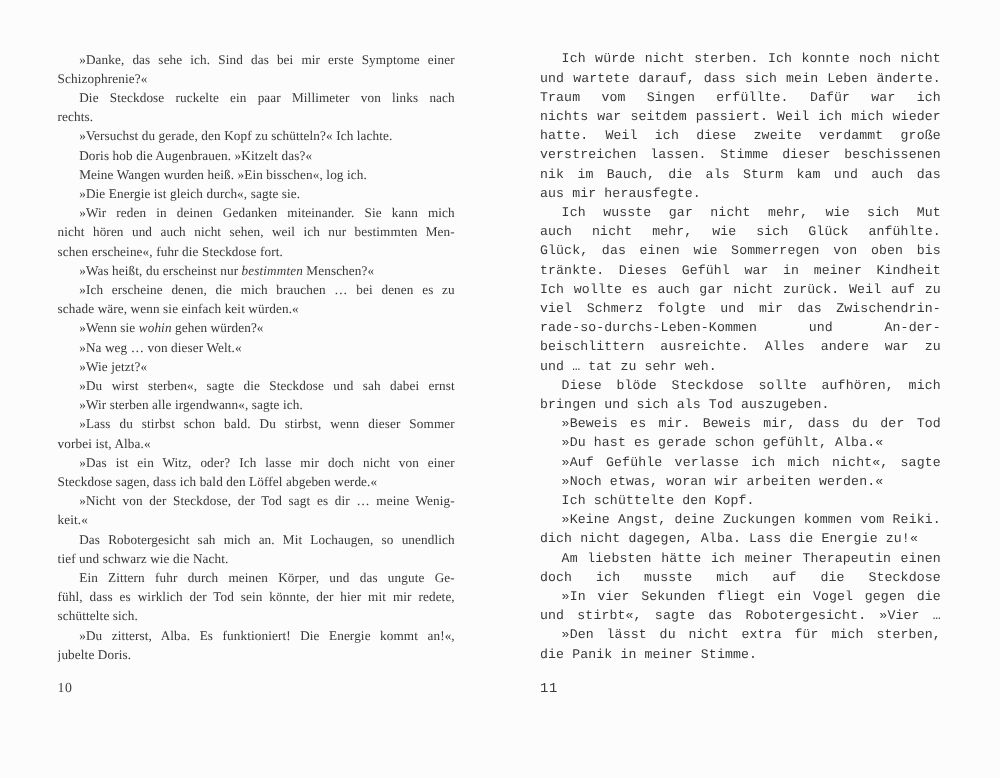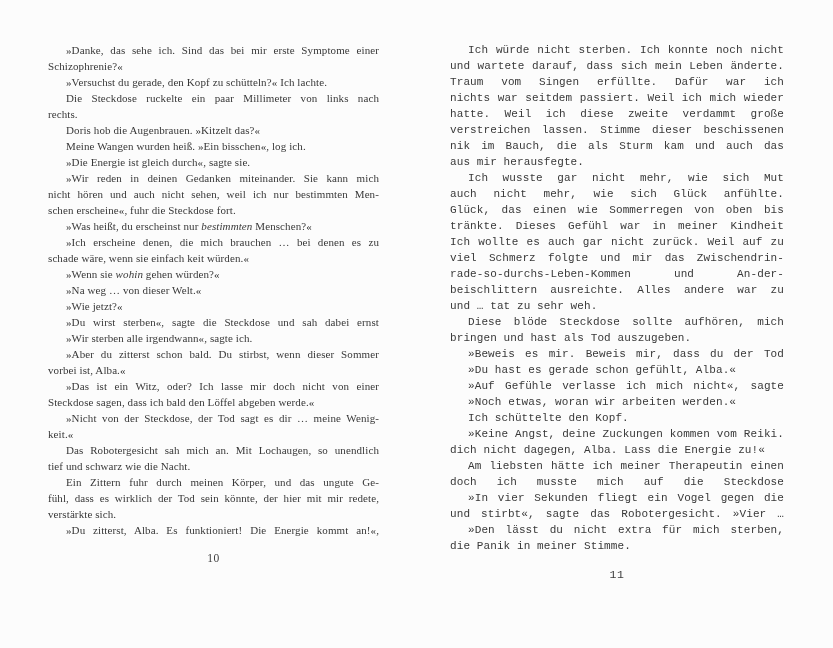--- a/index.html
+++ b/index.html
@@ -34,43 +34,42 @@
     overflow: hidden;
     text-align: justify;
     text-align-last: justify;
     white-space: normal;
   }
   .line.last  { text-align-last: left; }
   .line.first { text-indent: 18px; }
   .line i { font-style: italic; }
   .page-number {
     margin-top: 14px;
-    text-align: center;
     font-size: 11.5px;
     color: #3d3d3d;
     letter-spacing: 0.5px;
   }
 </style>
 </head>
 <body>
 
 <div class="book-spread">
 
   <div class="book-page left">
     <div class="page-text">
         <div class="paragraph">
           <div class="line first">»Danke, das sehe ich. Sind das bei mir erste Symptome einer</div>
           <div class="line last">Schizophrenie?«</div>
         </div>
         <div class="paragraph">
-          <div class="line first last">»Versuchst du gerade, den Kopf zu schütteln?« Ich lachte.</div>
+          <div class="line first">Die Steckdose ruckelte ein paar Millimeter von links nach</div>
+          <div class="line last">rechts.</div>
         </div>
         <div class="paragraph">
-          <div class="line first">Die Steckdose ruckelte ein paar Millimeter von links nach</div>
-          <div class="line last">rechts.</div>
+          <div class="line first last">»Versuchst du gerade, den Kopf zu schütteln?« Ich lachte.</div>
         </div>
         <div class="paragraph">
           <div class="line first last">Doris hob die Augenbrauen. »Kitzelt das?«</div>
         </div>
         <div class="paragraph">
           <div class="line first last">Meine Wangen wurden heiß. »Ein bisschen«, log ich.</div>
         </div>
         <div class="paragraph">
           <div class="line first last">»Die Energie ist gleich durch«, sagte sie.</div>
         </div>
@@ -95,42 +94,43 @@
         <div class="paragraph">
           <div class="line first last">»Wie jetzt?«</div>
         </div>
         <div class="paragraph">
           <div class="line first">»Du wirst sterben«, sagte die Steckdose und sah dabei ernst</div>
         </div>
         <div class="paragraph">
           <div class="line first last">»Wir sterben alle irgendwann«, sagte ich.</div>
         </div>
         <div class="paragraph">
-          <div class="line first">»Aber du zitterst schon bald. Du stirbst, wenn dieser Sommer</div>
+          <div class="line first">»Lass du stirbst schon bald. Du stirbst, wenn dieser Sommer</div>
           <div class="line last">vorbei ist, Alba.«</div>
         </div>
         <div class="paragraph">
           <div class="line first">»Das ist ein Witz, oder? Ich lasse mir doch nicht von einer</div>
           <div class="line last">Steckdose sagen, dass ich bald den Löffel abgeben werde.«</div>
         </div>
         <div class="paragraph">
           <div class="line first">»Nicht von der Steckdose, der Tod sagt es dir … meine Wenig-</div>
           <div class="line last">keit.«</div>
         </div>
         <div class="paragraph">
           <div class="line first">Das Robotergesicht sah mich an. Mit Lochaugen, so unendlich</div>
           <div class="line last">tief und schwarz wie die Nacht.</div>
         </div>
         <div class="paragraph">
           <div class="line first">Ein Zittern fuhr durch meinen Körper, und das ungute Ge-</div>
           <div class="line">fühl, dass es wirklich der Tod sein könnte, der hier mit mir redete,</div>
-          <div class="line last">verstärkte sich.</div>
+          <div class="line last">schüttelte sich.</div>
         </div>
         <div class="paragraph">
           <div class="line first">»Du zitterst, Alba. Es funktioniert! Die Energie kommt an!«,</div>
+          <div class="line last">jubelte Doris.</div>
         </div>
       </div>
     <div class="page-number">10</div>
   </div>
 
   <div class="book-page right">
     <div class="page-text">
         <div class="paragraph">
           <div class="line first">Ich würde nicht sterben. Ich konnte noch nicht sterben. Ich</div>
           <div class="line">und wartete darauf, dass sich mein Leben änderte. Dass sich mein</div>
@@ -147,21 +147,21 @@
           <div class="line">Glück, das einen wie Sommerregen von oben bis unten durch-</div>
           <div class="line">tränkte. Dieses Gefühl war in meiner Kindheit fliegt geblieben.</div>
           <div class="line">Ich wollte es auch gar nicht zurück. Weil auf zu viel Freude zu</div>
           <div class="line">viel Schmerz folgte und mir das Zwischendrin-Sein, dieses Ge-</div>
           <div class="line">rade-so-durchs-Leben-Kommen und An-der-Depression-Vor-</div>
           <div class="line">beischlittern ausreichte. Alles andere war zu bunt und zu intensiv</div>
           <div class="line last">und … tat zu sehr weh.</div>
         </div>
         <div class="paragraph">
           <div class="line first">Diese blöde Steckdose sollte aufhören, mich durcheinanderzu-</div>
-          <div class="line last">bringen und hast als Tod auszugeben.</div>
+          <div class="line last">bringen und sich als Tod auszugeben.</div>
         </div>
         <div class="paragraph">
           <div class="line first last">»Beweis es mir. Beweis mir, dass du der Tod bist.«</div>
         </div>
         <div class="paragraph">
           <div class="line first last">»Du hast es gerade schon gefühlt, Alba.«</div>
         </div>
         <div class="paragraph">
           <div class="line first last">»Auf Gefühle verlasse ich mich nicht«, sagte ich.</div>
         </div>

